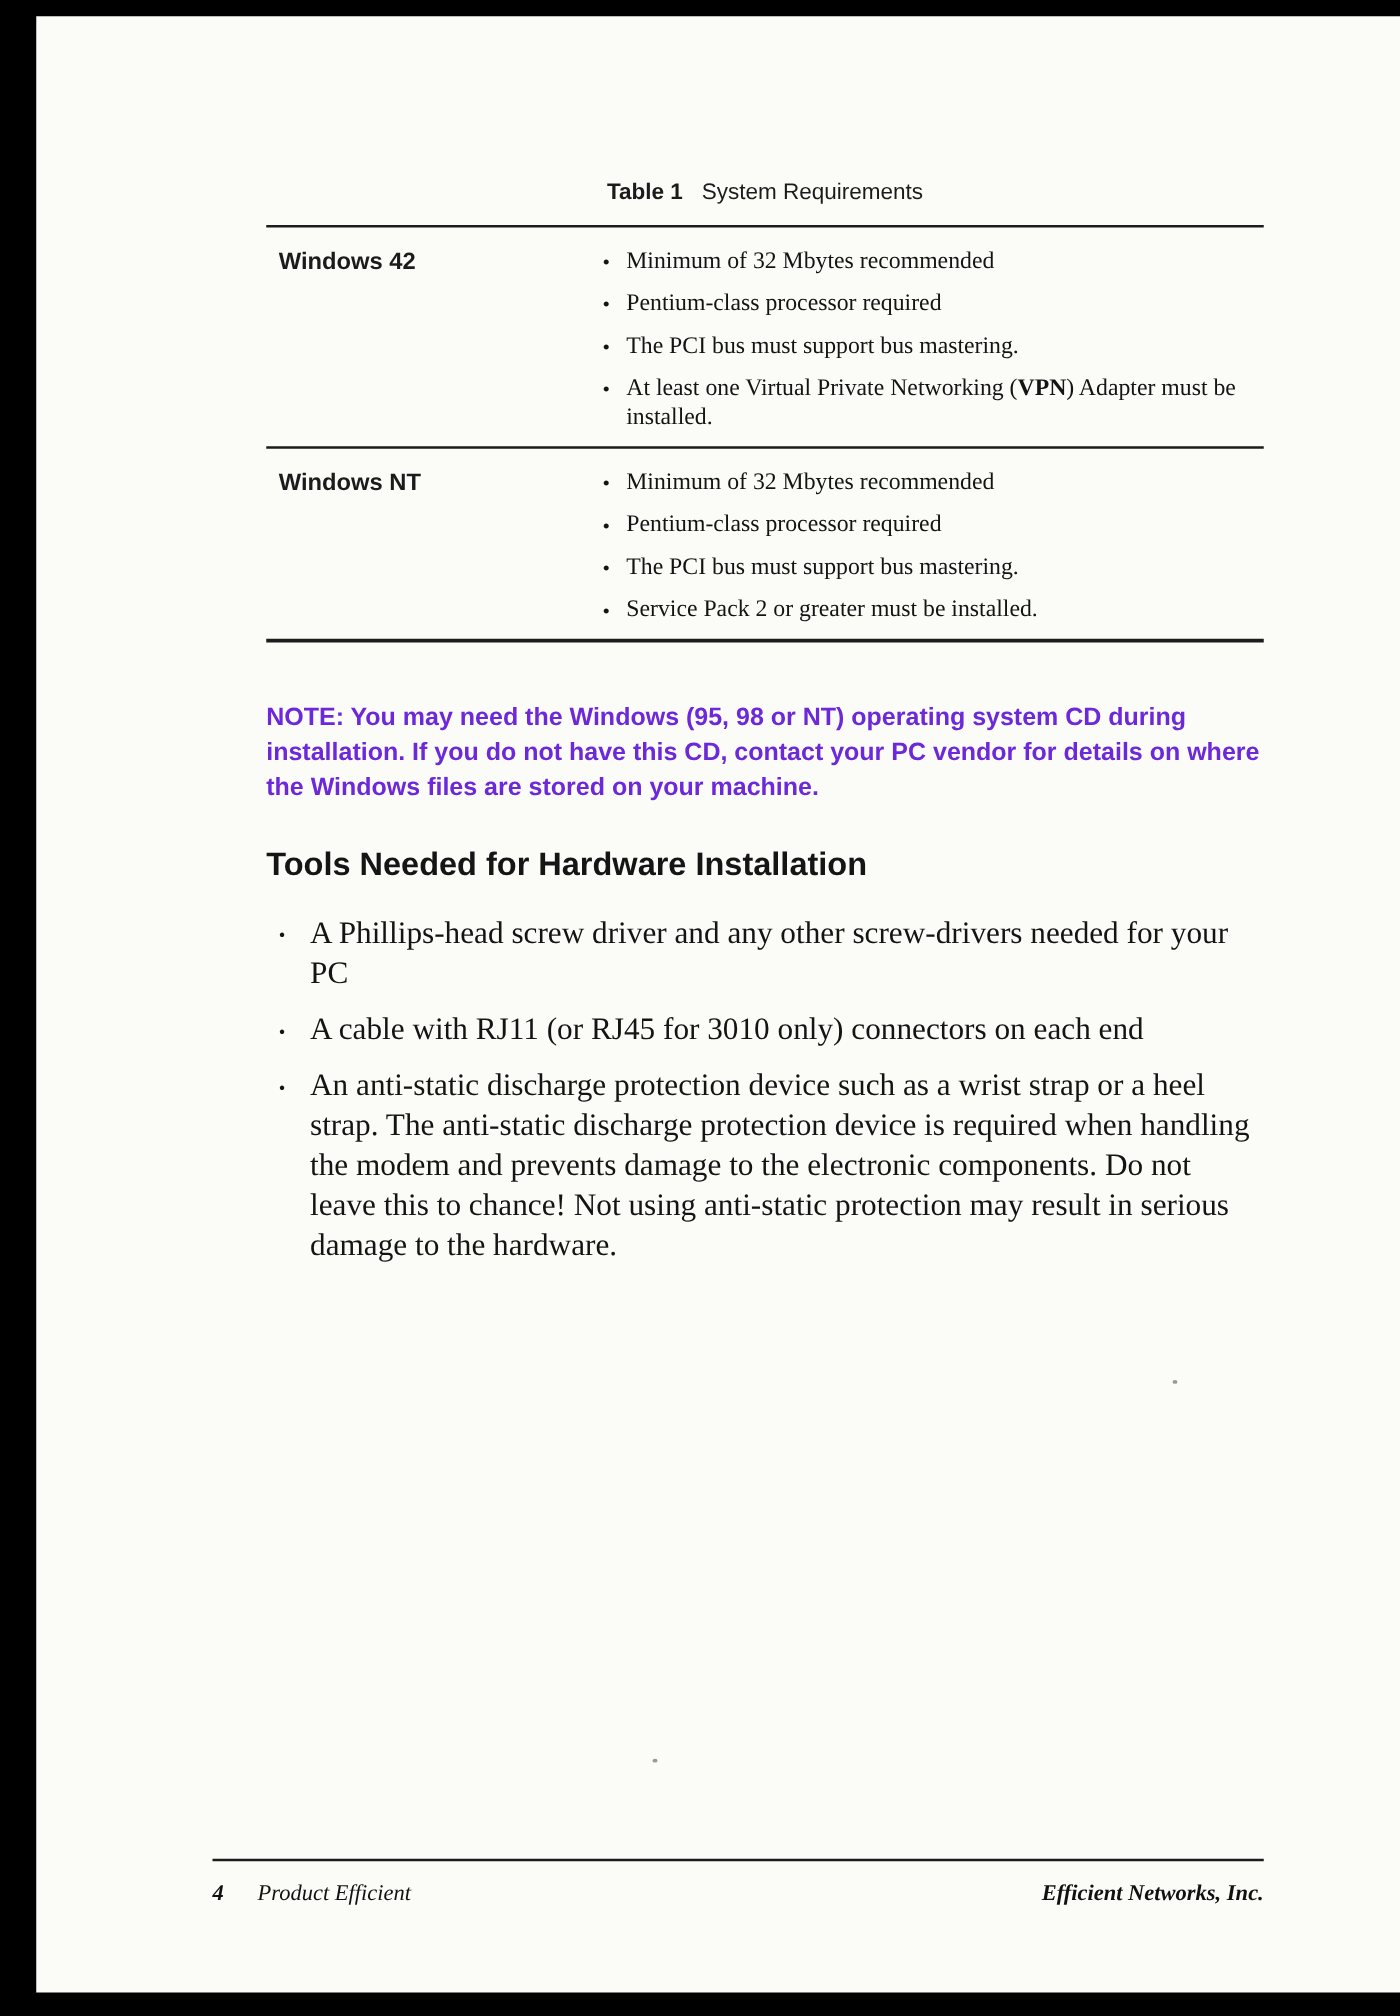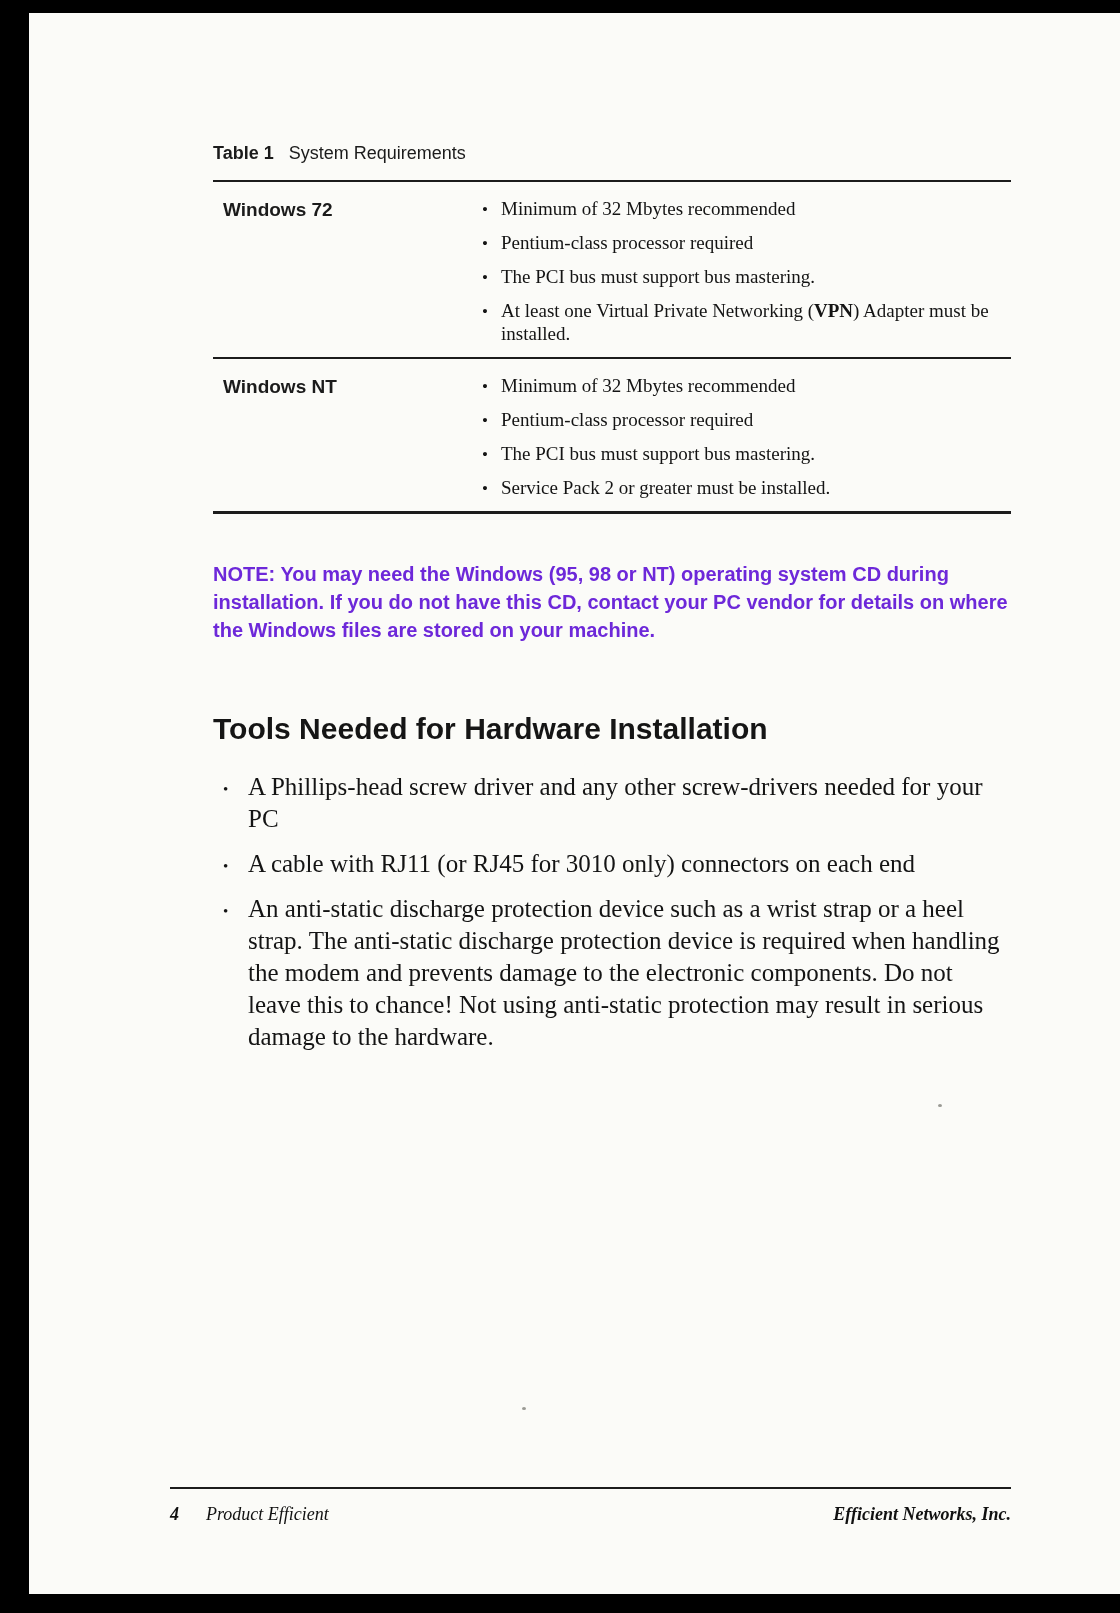--- a/index.html
+++ b/index.html
@@ -23,20 +23,21 @@
   .edge-bottom { bottom: 0; left: 0; width: 100%; height: 19px; }
 
   .speck { position: absolute; width: 4px; height: 3px; background: #9a9a94; border-radius: 50%; }
   .speck-1 { left: 522px; top: 1407px; }
   .speck-2 { left: 938px; top: 1104px; }
 
   .content { position: absolute; left: 213px; top: 143px; width: 798px; }
 
   
   .table-caption {
+    text-align: center;
     font-family: "Liberation Sans", sans-serif;
     font-size: 18px;
     margin-bottom: 16px;
     color: #1b1b1b;
   }
   .cap-bold { font-weight: bold; margin-right: 15px; }
   .rule { height: 2px; background: #1c1c1c; }
   .rule-bottom { height: 3px; }
   .trow { display: flex; padding: 15px 0 12px 0; }
   .tlabel {
@@ -62,24 +63,24 @@
     width: 800px;
     font-family: "Liberation Sans", sans-serif;
     font-weight: bold;
     font-size: 20px;
     line-height: 28px;
     color: #6d28d9;
   }
 
   
   .heading {
-    margin-top: 68px;
+    margin-top: 32px;
     font-family: "Liberation Sans", sans-serif;
     font-weight: bold;
-    font-size: 30px;
+    font-size: 26px;
     color: #151515;
   }
   .intro {
     margin-top: 28px;
     width: 780px;
     font-size: 21px;
     line-height: 31px;
   }
   .bullets {
     list-style: none;
@@ -113,21 +114,21 @@
 
   <div class="content">
 
     <div class="table-caption">
       <span class="cap-bold">Table 1</span><span class="cap-text">System Requirements</span>
     </div>
 
     <div class="rule rule-top"></div>
 
     <div class="trow">
-      <div class="tlabel">Windows 72</div>
+      <div class="tlabel">Windows 42</div>
       <ul class="titems">
         <li><span>Minimum of 32 Mbytes recommended</span></li>
         <li><span>Pentium-class processor required</span></li>
         <li><span>The PCI bus must support bus mastering.</span></li>
         <li><span>At least one Virtual Private Networking (</span><b>VPN</b><span>) Adapter must be installed.</span></li>
       </ul>
     </div>
 
     <div class="rule rule-mid"></div>
 

